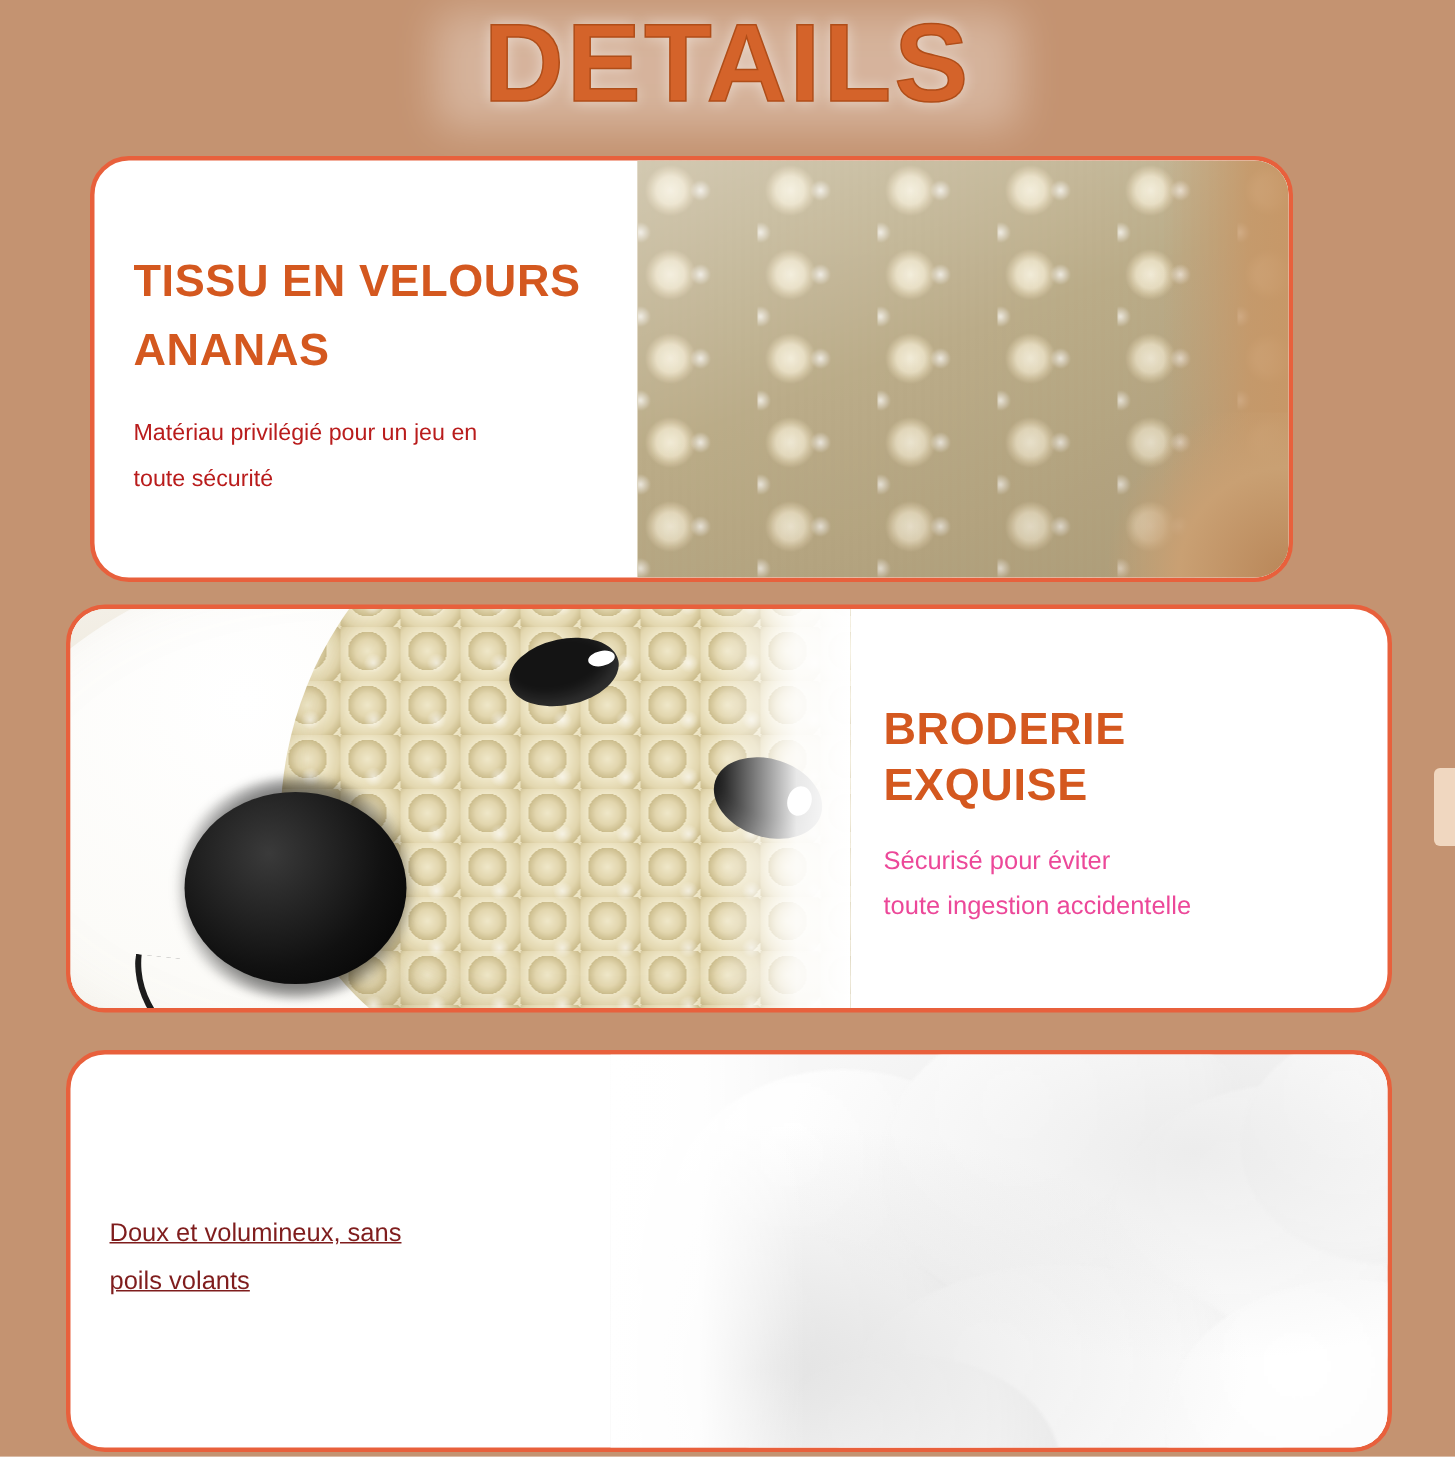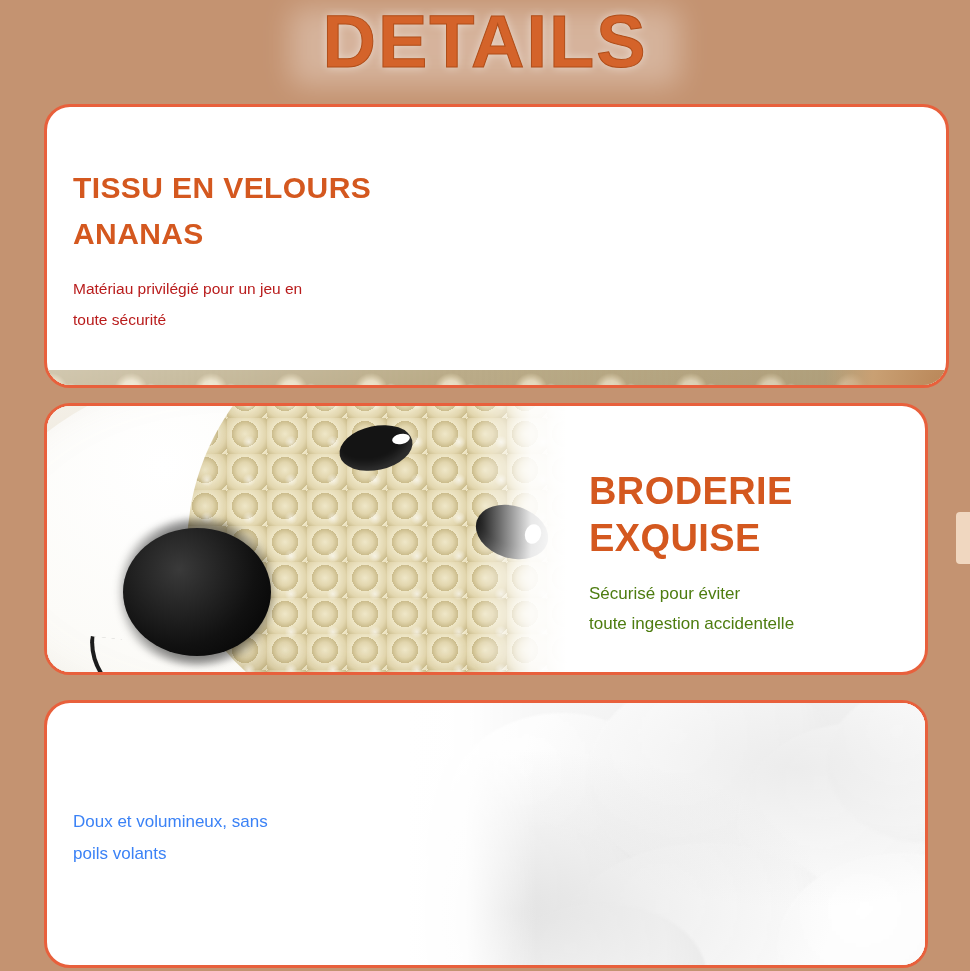--- a/index.html
+++ b/index.html
@@ -72,37 +72,37 @@
     white-space: pre-line;
   }
   .sub {
     color: #b91c1c;
     font-size: 15.5px;
     line-height: 31px;
     white-space: pre-line;
   }
 
   
-  #card1 { left: 44px; top: 104px; width: 905px; height: 284px; flex-direction: column; }
+  #card1 { left: 60px; top: 104px; width: 802px; height: 284px; }
   #card1 .card-text { width: 380px; padding-top: 58px; }
   #card1 .heading { font-size: 30px; }
   #card1 .card-photo { margin-left: -18px; }
 
   
   #card2 { left: 44px; top: 403px; width: 884px; height: 272px; flex-direction: row; }
   #card2 .card-photo { width: 520px; flex: 0 0 520px; }
   #card2 .card-text { width: 364px; padding-top: 62px; padding-left: 22px; }
-  #card2 .heading { font-size: 38px; line-height: 47px; }
-  #card2 .sub { font-size: 17px; line-height: 30px; color: #4d7c0f; }
+  #card2 .heading { font-size: 30px; line-height: 37px; }
+  #card2 .sub { font-size: 17px; line-height: 30px; color: #ec4899; }
 
   
   #card3 { left: 44px; top: 700px; width: 884px; height: 268px; }
   #card3 .card-text { width: 380px; padding-top: 86px; }
   #card3 .heading { font-size: 20px; line-height: 30px; margin-bottom: 22px; }
-  #card3 .sub { font-size: 17px; line-height: 32px; color: #3b82f6; }
+  #card3 .sub { font-size: 17px; line-height: 32px; color: #7f1d1d; text-decoration: underline; }
   #card3 .card-photo { margin-left: -20px; }
 
   
   .side-tab {
     position: absolute;
     right: 0; top: 512px;
     width: 14px; height: 52px;
     background: #f0d7c0;
     border-radius: 4px 0 0 4px;
   }

